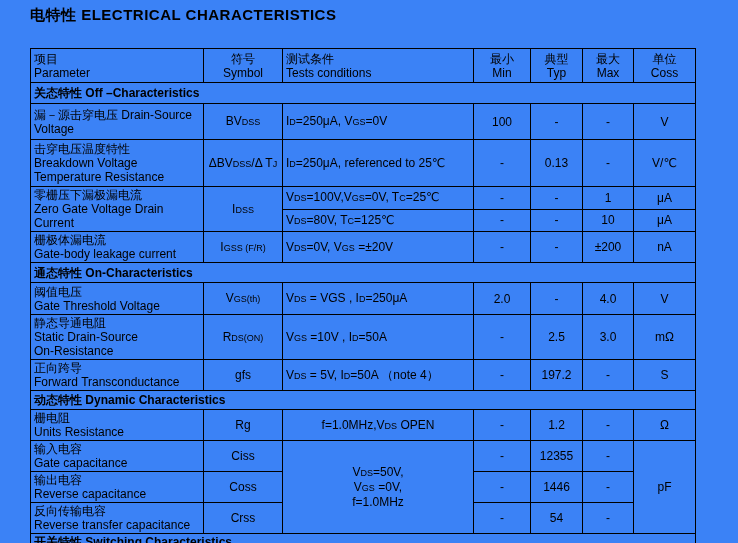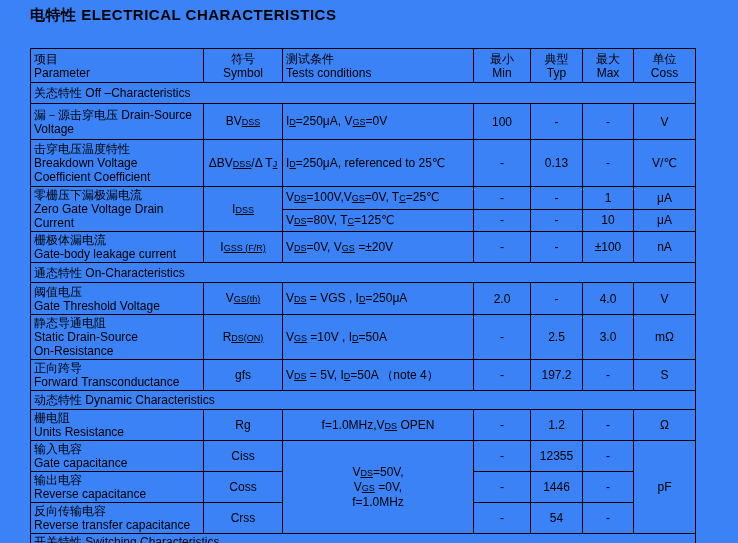--- a/index.html
+++ b/index.html
@@ -17,24 +17,24 @@
     border:1.5px solid #000;
   }
   table.ec td{
     border:1px solid #000;
     font-size:12px;line-height:14px;
     padding:1px 3px;vertical-align:middle;overflow:hidden;
   }
   td.l{text-align:left;}
   td.c{text-align:center;}
   tr.hdr td{font-weight:normal;}
-  td.sec{font-weight:normal;padding-left:5px;}
+  td.sec{font-weight:bold;padding-left:5px;}
   td.param{padding-left:5px;}
   td.cond{padding-left:7px;}
-  .sm{font-size:9px;text-decoration:underline;}
+  .sm{font-size:9px;}
   .pl{white-space:nowrap;}
 </style>
 </head>
 <body>
 
 <div class="page">
 
   <h1 class="title">电特性 ELECTRICAL CHARACTERISTICS</h1>
 
   <table class="ec">
@@ -94,21 +94,21 @@
       <td class="c">100</td>
       <td class="c">-</td>
       <td class="c">-</td>
       <td class="c">V</td>
     </tr>
 
     <tr style="height:47px">
       <td class="l param">
         <div class="pl">击穿电压温度特性</div>
         <div class="pl">Breakdown Voltage</div>
-        <div class="pl">Coefficient Coefficient</div>
+        <div class="pl">Temperature Resistance</div>
       </td>
       <td class="c">ΔBV<span class="sm">DSS</span>/Δ T<span class="sm">J</span></td>
       <td class="l cond">I<span class="sm">D</span>=250μA, referenced to 25℃</td>
       <td class="c">-</td>
       <td class="c">0.13</td>
       <td class="c">-</td>
       <td class="c">V/℃</td>
     </tr>
 
     <tr style="height:22px">
@@ -134,21 +134,21 @@
 
     <tr style="height:30px">
       <td class="l param">
         <div class="pl">栅极体漏电流</div>
         <div class="pl">Gate-body leakage current</div>
       </td>
       <td class="c">I<span class="sm">GSS (F/R)</span></td>
       <td class="l cond">V<span class="sm">DS</span>=0V, V<span class="sm">GS</span> =±20V</td>
       <td class="c">-</td>
       <td class="c">-</td>
-      <td class="c">±100</td>
+      <td class="c">±200</td>
       <td class="c">nA</td>
     </tr>
 
     <tr style="height:20px">
       <td class="sec" colspan="7">通态特性 On-Characteristics</td>
     </tr>
 
     <tr style="height:32px">
       <td class="l param">
         <div class="pl">阈值电压</div>

